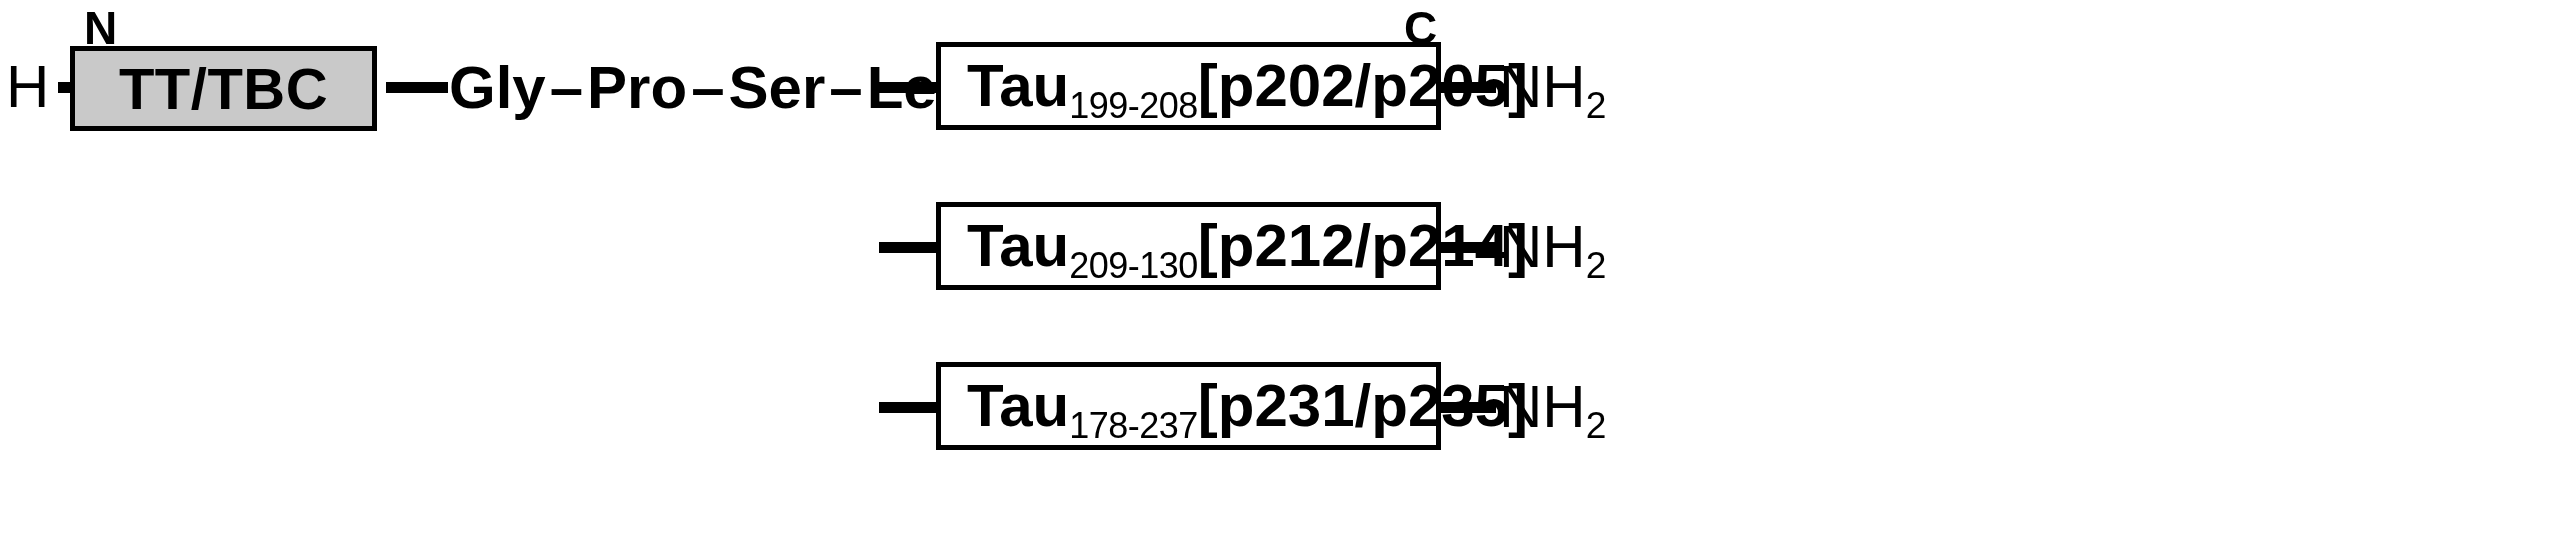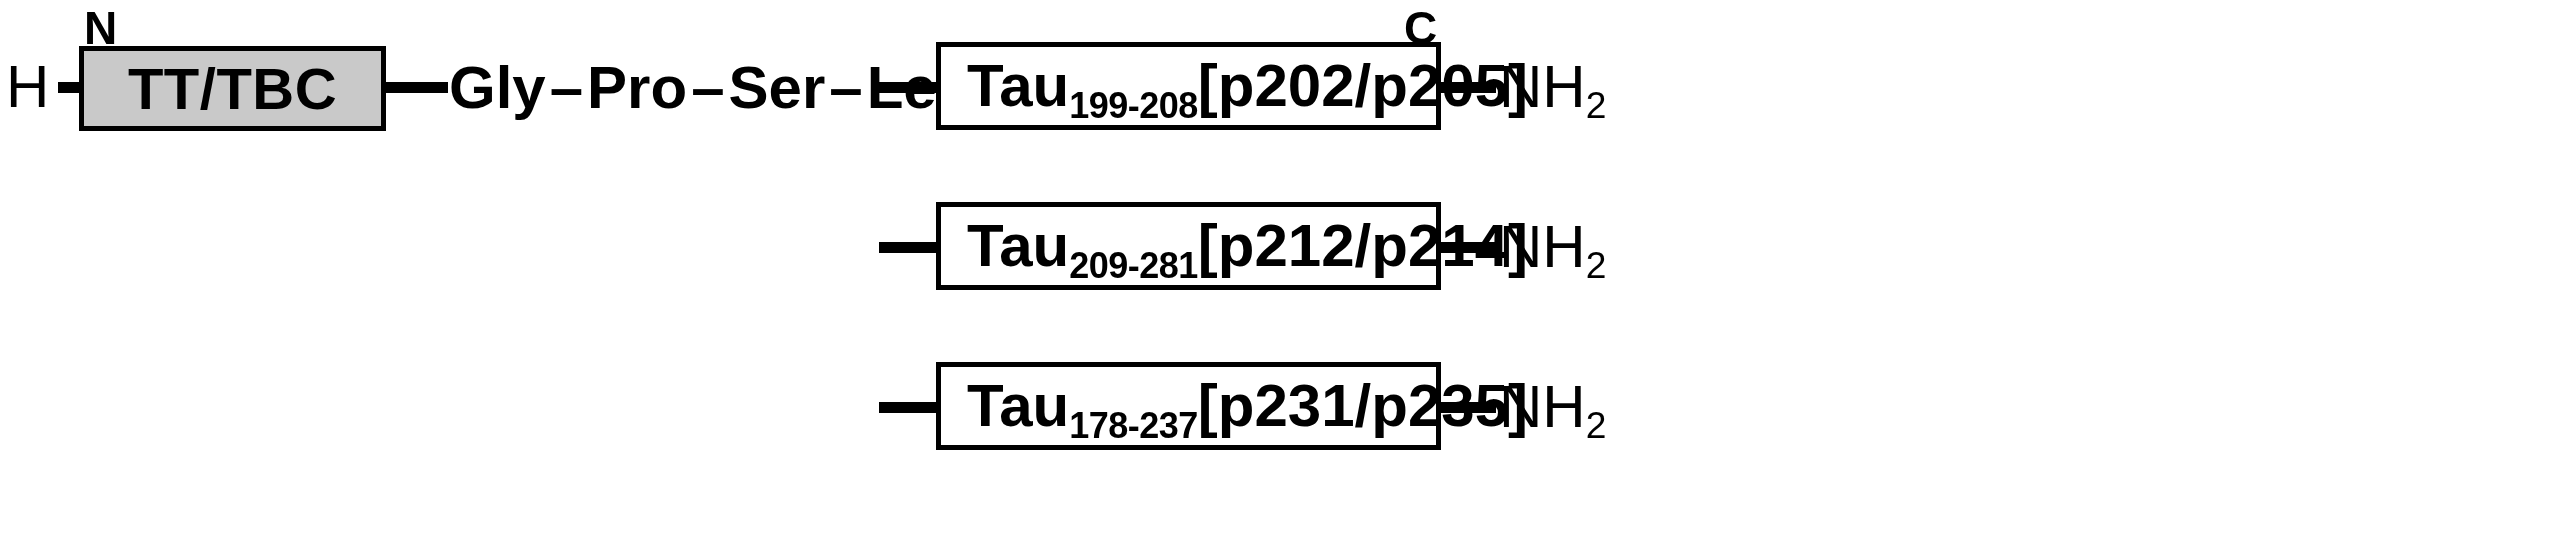--- a/index.html
+++ b/index.html
@@ -84,21 +84,21 @@
   .tau-box .boxtext {
     font-weight: bold;
     font-size: 60px;
     color: #000000;
     white-space: nowrap;
     padding-left: 26px;
     line-height: 1;
   }
   .tau-box .boxtext .rng {
     font-size: 0.60em;
-    font-weight: bold;
+    font-weight: normal;
     vertical-align: baseline;
     position: relative;
     top: 0.32em;
     letter-spacing: -0.5px;
   }
 
   
   .linker {
     position: absolute;
     font-weight: bold;
@@ -119,21 +119,21 @@
   <div class="endgroup" style="left:6px; top:57px;">
     <span>H</span>
   </div>
 
   <div class="bond" style="left:58px; top:82px; width:72px;"></div>
 
   <div class="terminus-marker" style="left:84px; top:5px;">
     <span>N</span>
   </div>
 
-  <div class="carrier-box" style="left:79px; top:46px; width:307px; height:85px;">
+  <div class="carrier-box" style="left:70px; top:46px; width:307px; height:85px;">
     <span class="boxtext">TT/TBC</span>
   </div>
 
   <div class="bond" style="left:386px; top:82px; width:62px;"></div>
 
   <div class="linker" style="left:449px; top:58px;">
     <span>Gly</span><span class="dash">–</span><span>Pro</span><span class="dash">–</span><span>Ser</span><span class="dash">–</span><span>Leu</span>
   </div>
 
   <div class="bond" style="left:879px; top:82px; width:60px;"></div>
@@ -147,21 +147,21 @@
   </div>
 
   <div class="bond" style="left:1441px; top:82px; width:55px;"></div>
 
   <div class="endgroup" style="left:1499px; top:57px;"><span>NH</span><span class="sub">2</span>
   </div>
 
   <div class="bond" style="left:879px; top:242px; width:60px;"></div>
 
   <div class="tau-box" style="left:936px; top:202px; width:505px; height:88px;">
-    <span class="boxtext"><span>Tau</span><span class="rng">209-281</span><span>[p212/p214]</span></span>
+    <span class="boxtext"><span>Tau</span><span class="rng">209-130</span><span>[p212/p214]</span></span>
   </div>
 
   <div class="bond" style="left:1441px; top:242px; width:55px;"></div>
 
   <div class="endgroup" style="left:1499px; top:217px;"><span>NH</span><span class="sub">2</span>
   </div>
 
   <div class="bond" style="left:879px; top:402px; width:60px;"></div>
 
   <div class="tau-box" style="left:936px; top:362px; width:505px; height:88px;">

